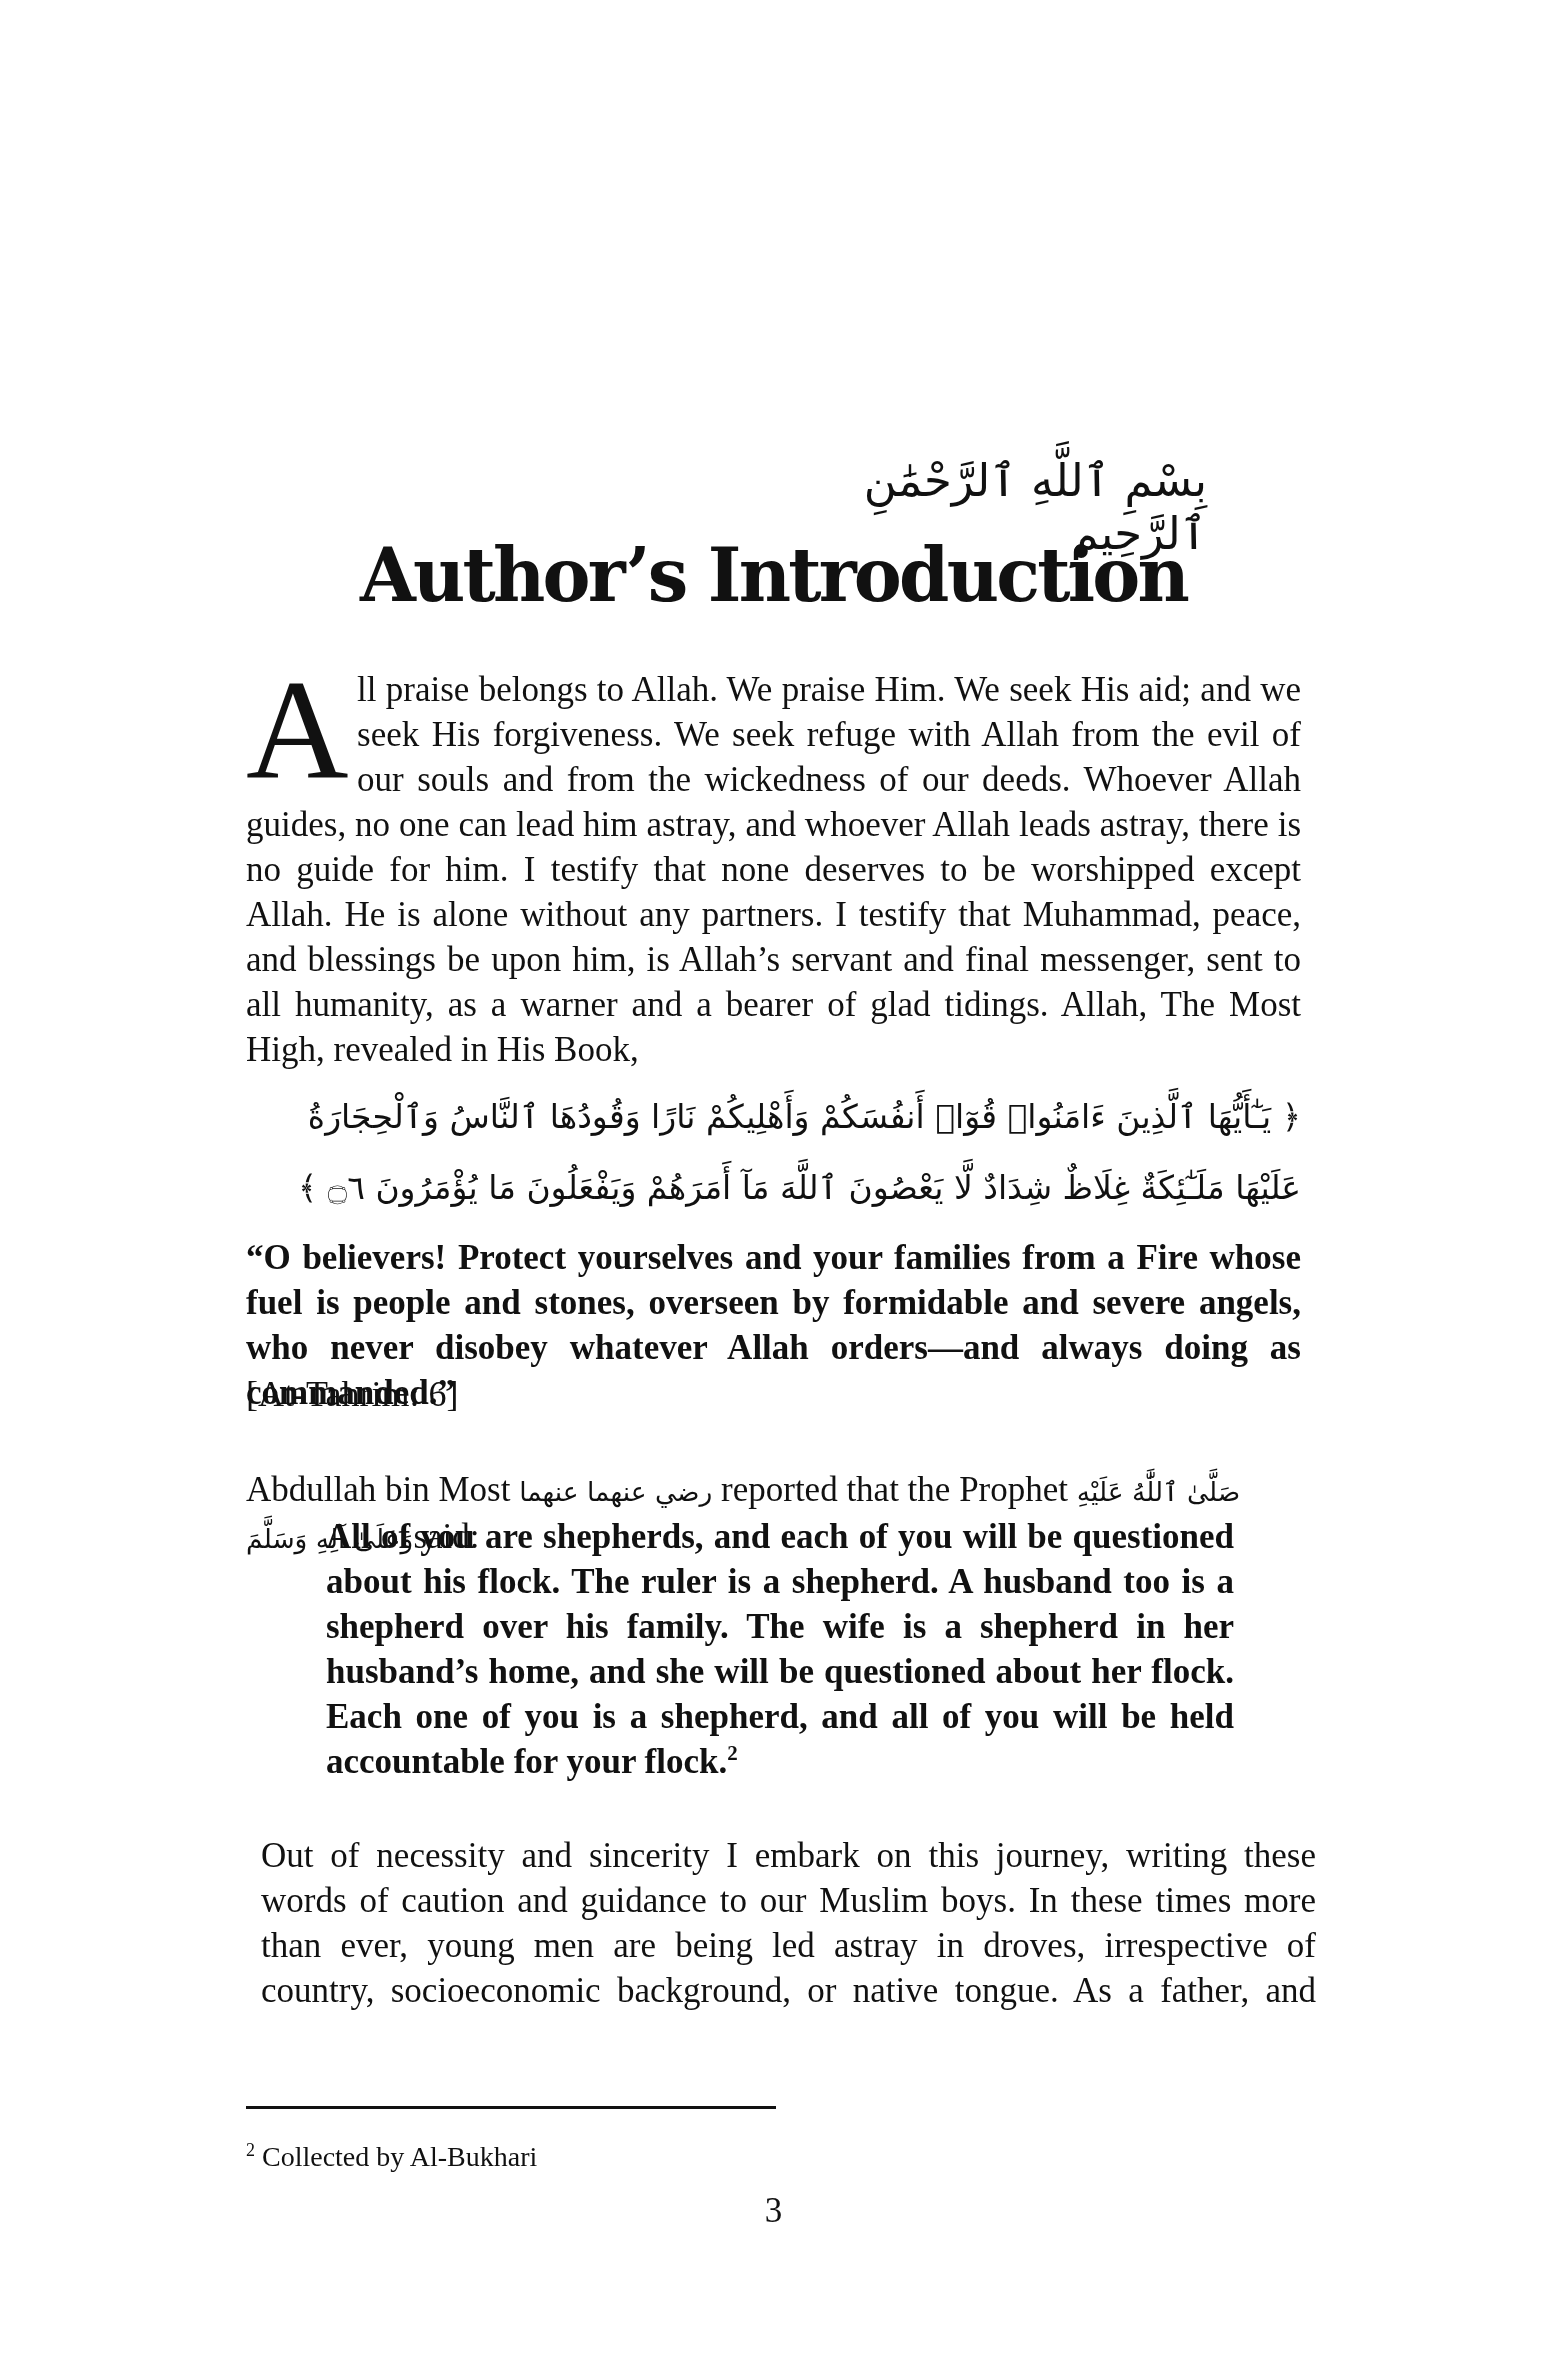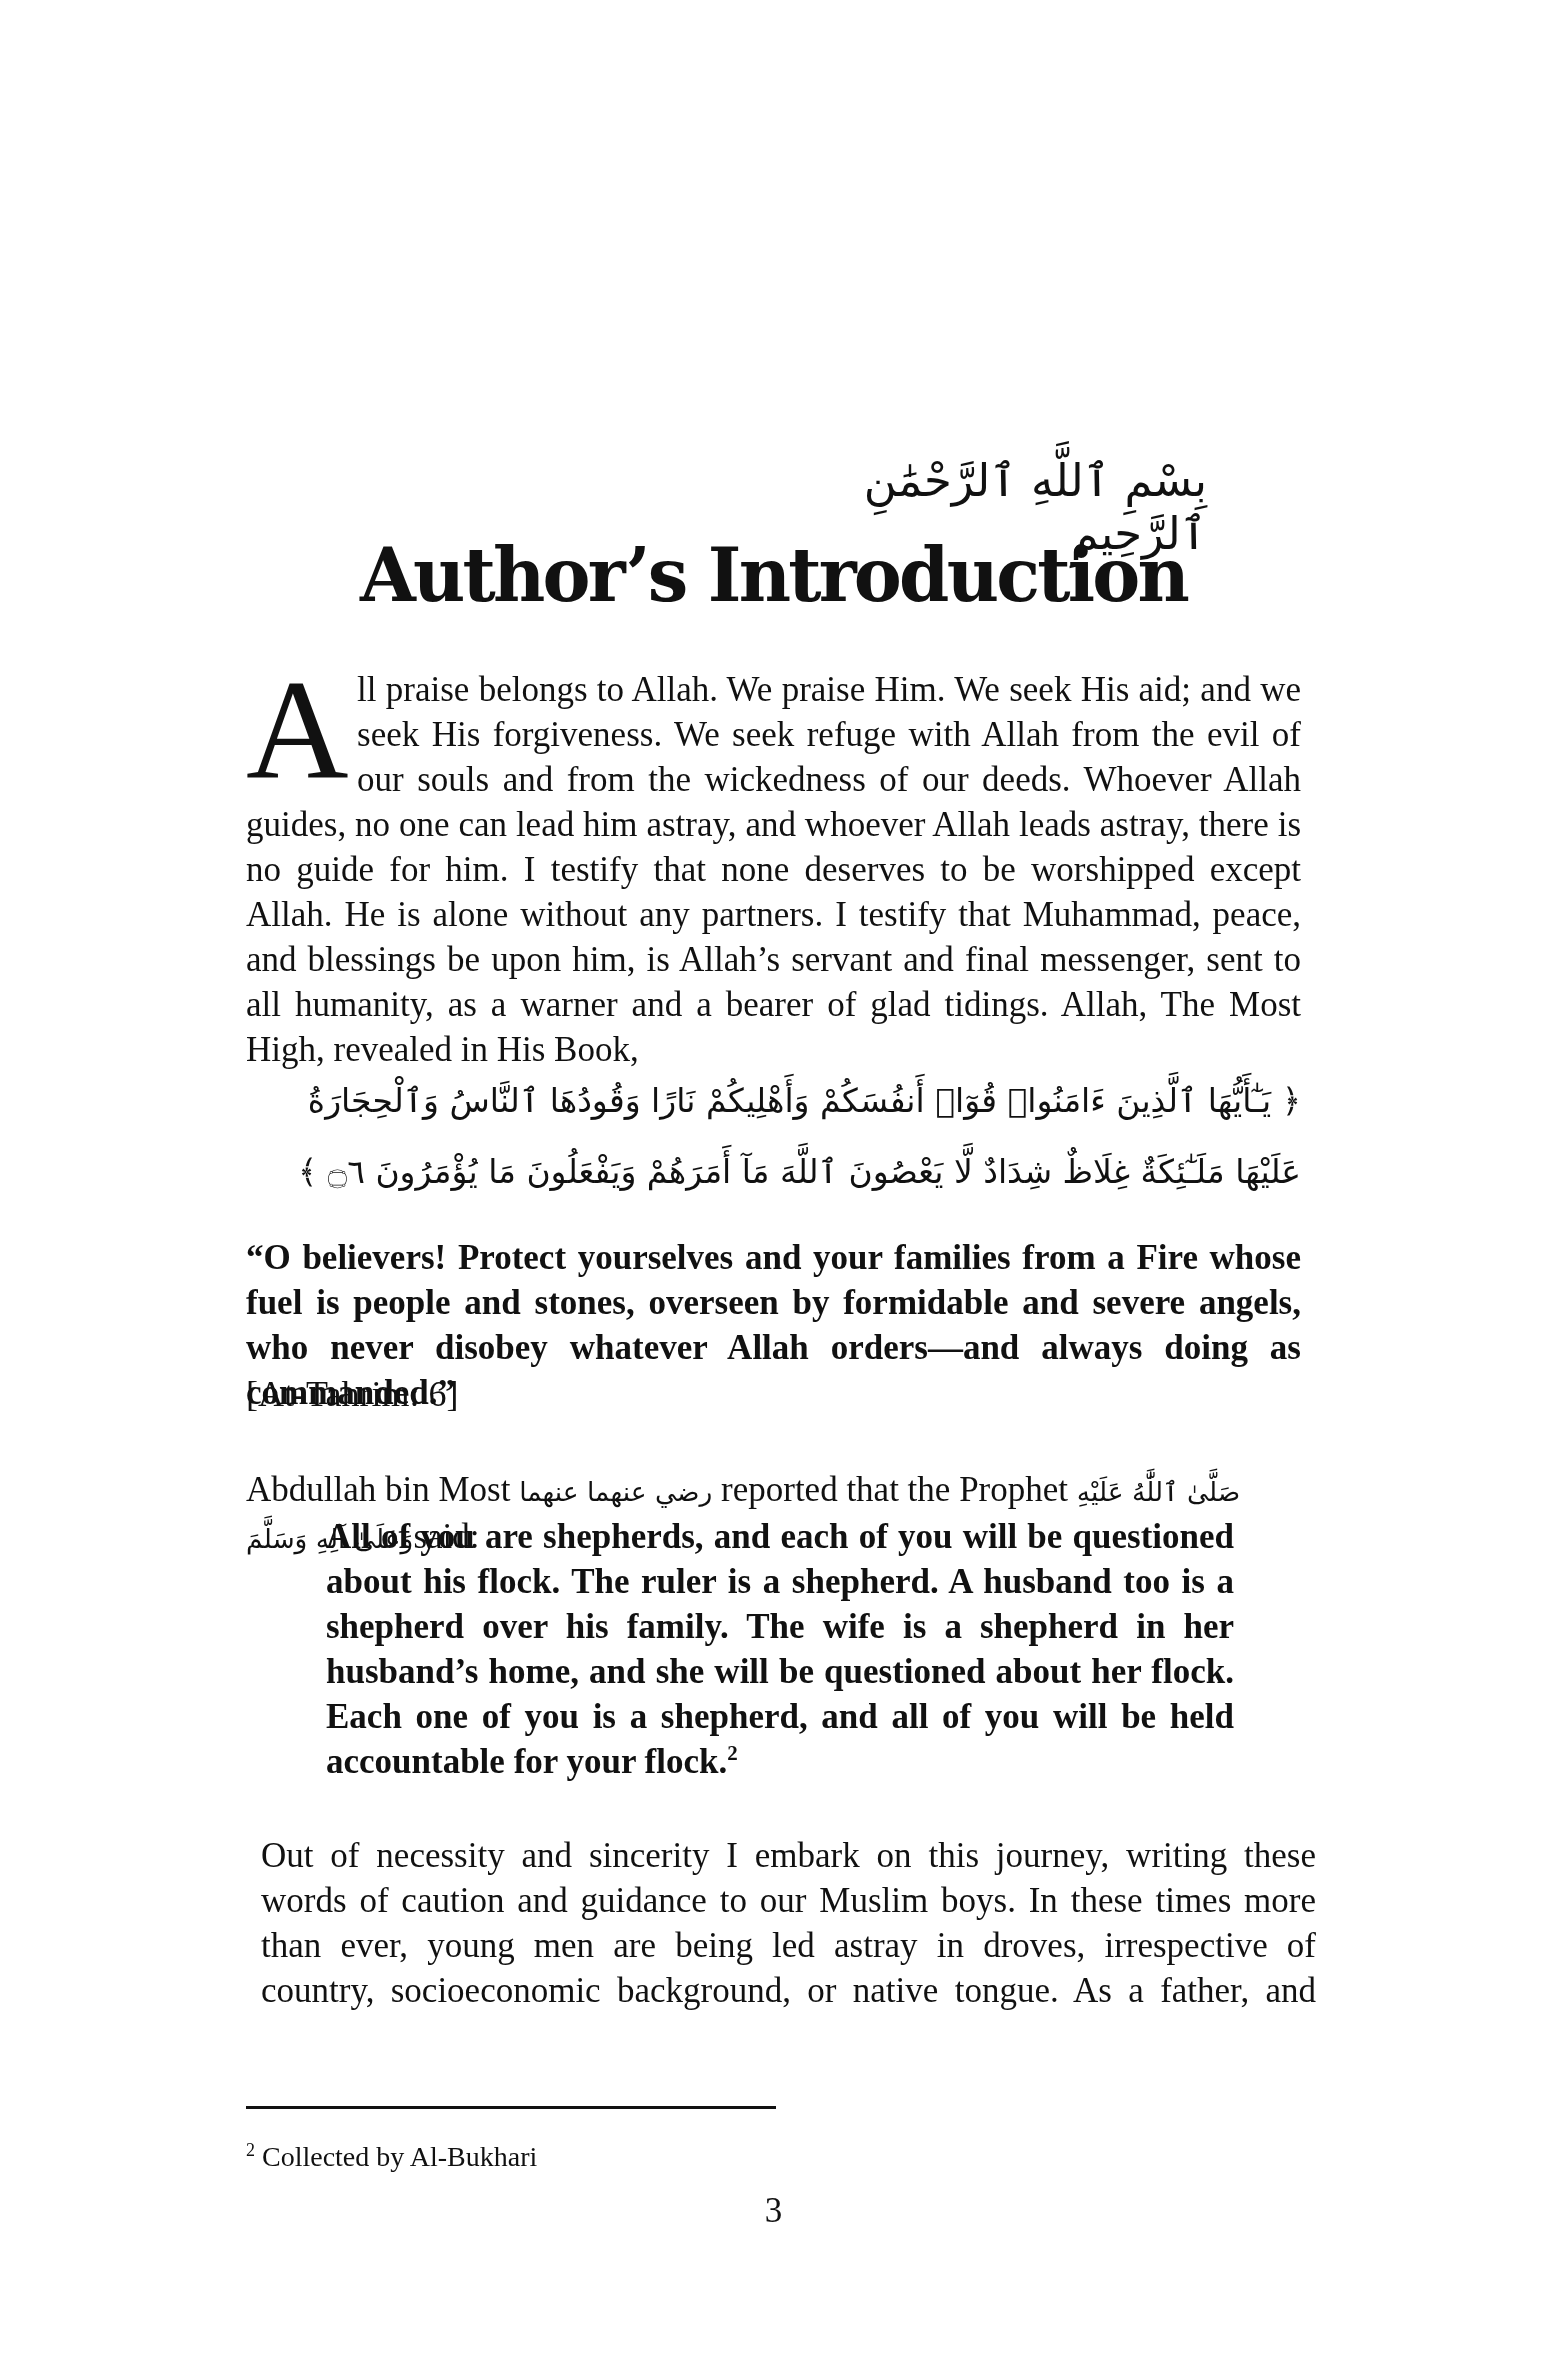--- a/index.html
+++ b/index.html
@@ -3,21 +3,21 @@
   <meta charset="utf-8">
   <style>
     html, body { margin: 0; padding: 0; background: #ffffff; }
     body { width: 1561px; height: 2413px; position: relative; overflow: hidden; color: #111111; font-family: "Liberation Serif", serif; }
     .page { position: absolute; left: 246px; top: 0; width: 1055px; }
     .bismillah { position: absolute; left: 535px; top: 454px; width: 426px; text-align: right; font-family: "DejaVu Sans", sans-serif; font-size: 45px; direction: rtl; }
     .title { position: absolute; left: 0; top: 532px; width: 1055px; text-align: center; font-family: "DejaVu Serif", serif; font-weight: bold; font-size: 72px; letter-spacing: -2.8px; transform: scaleY(1.05); }
     .p { font-size: 35px; line-height: 45px; text-align: justify; text-align-last: left; margin: 0; }
     .p1 { position: absolute; left: 0; top: 667px; width: 1055px; }
     .dropcap { float: left; font-size: 142px; line-height: 114px; margin: 4.7px 8.5px 0 0; font-family: "Liberation Serif", serif; }
-    .arabic { position: absolute; left: 0; width: 1055px; direction: rtl; text-align: right; font-family: "DejaVu Sans", sans-serif; font-size: 33px; }
+    .arabic { position: absolute; left: 0; width: 1055px; direction: rtl; text-align: right; font-family: "DejaVu Sans", sans-serif; font-size: 33px; margin-top: 16px; }
     .ar1 { top: 1081px; }
     .ar2 { top: 1152px; }
     .translation { position: absolute; left: 0; top: 1235px; width: 1055px; font-weight: bold; font-size: 35px; line-height: 45px; text-align: justify; text-align-last: left; margin: 0; }
     .ref { position: absolute; left: 0; top: 1372px; font-size: 36px; line-height: 45px; }
     .hadith-intro { position: absolute; left: 0; top: 1467px; width: 1055px; font-size: 35px; line-height: 45px; }
     .hadith-intro .ar-inline { font-family: "DejaVu Sans", sans-serif; font-size: 26.5px; }
     .hadith { position: absolute; left: 80px; top: 1514px; width: 908px; font-weight: bold; font-size: 35px; line-height: 45px; text-align: justify; text-align-last: left; margin: 0; }
     sup { font-size: 21px; line-height: 0; }
     .p2 { position: absolute; left: 15px; top: 1833px; width: 1055px; text-align-last: justify; font-family: Liberation Serif, serif; }
     .rule { position: absolute; left: 0; top: 2106px; width: 530px; height: 2.8px; background: #111111; }

